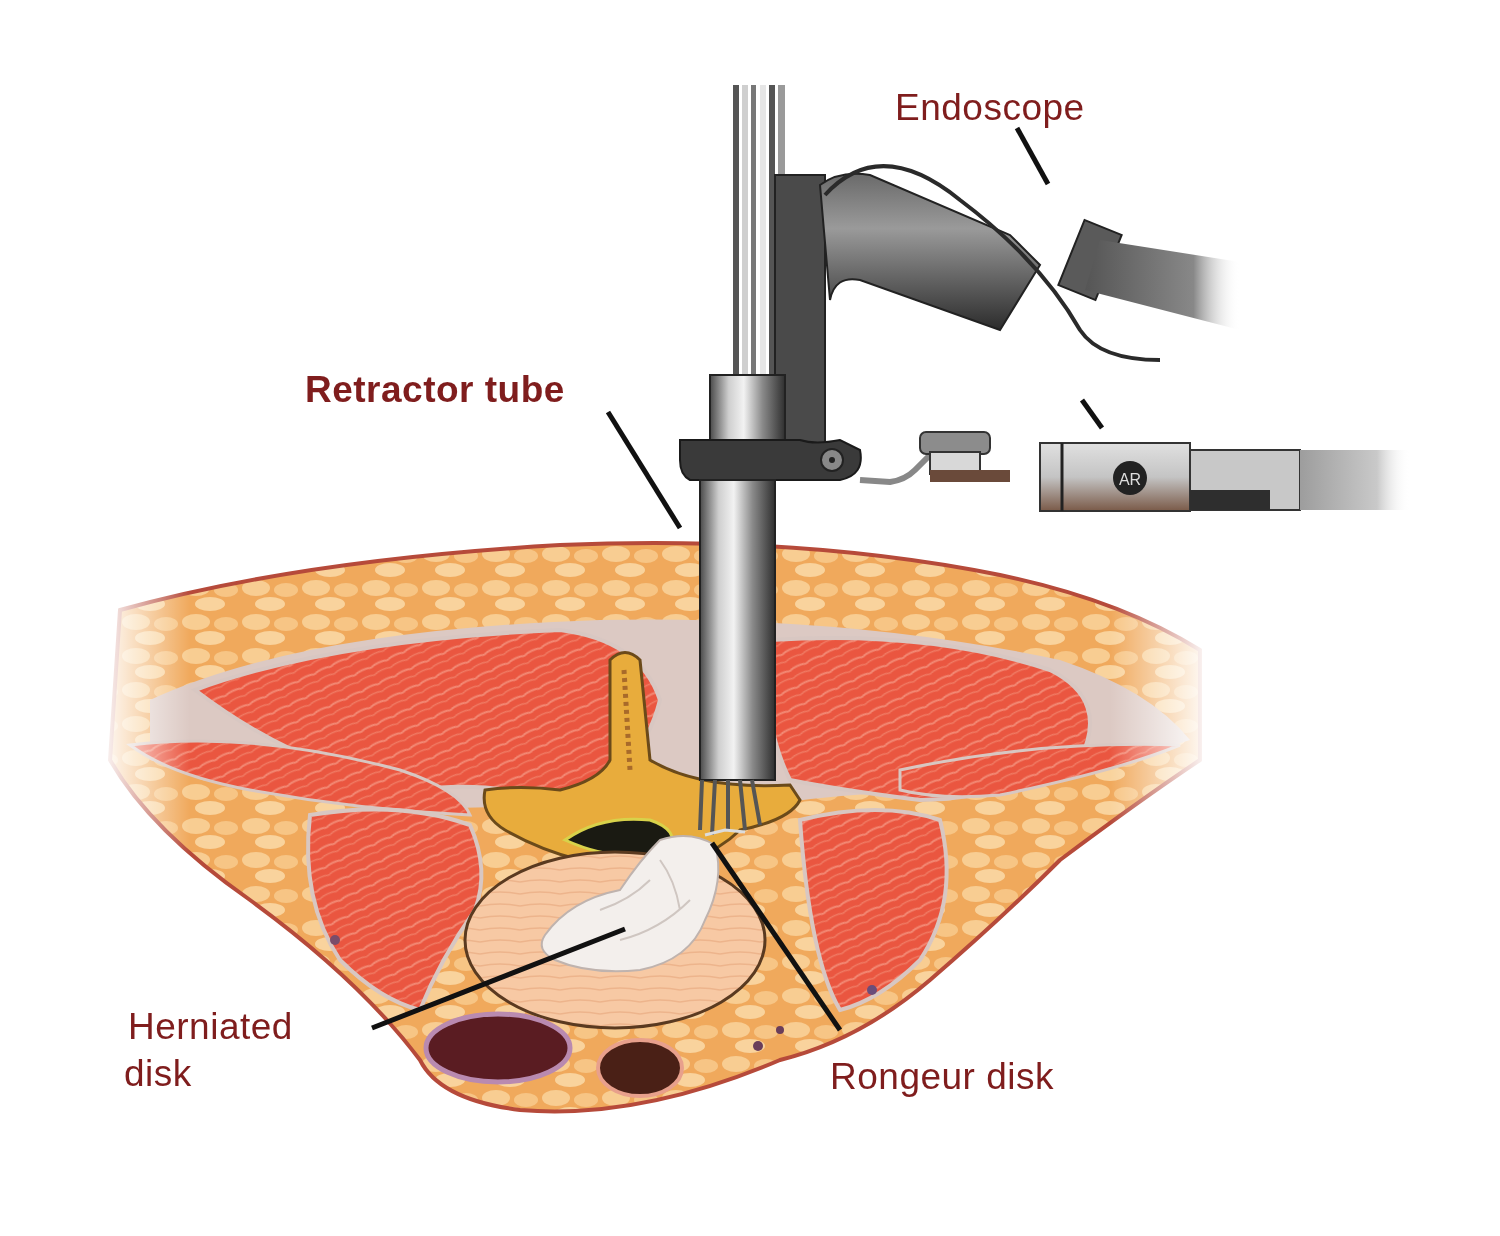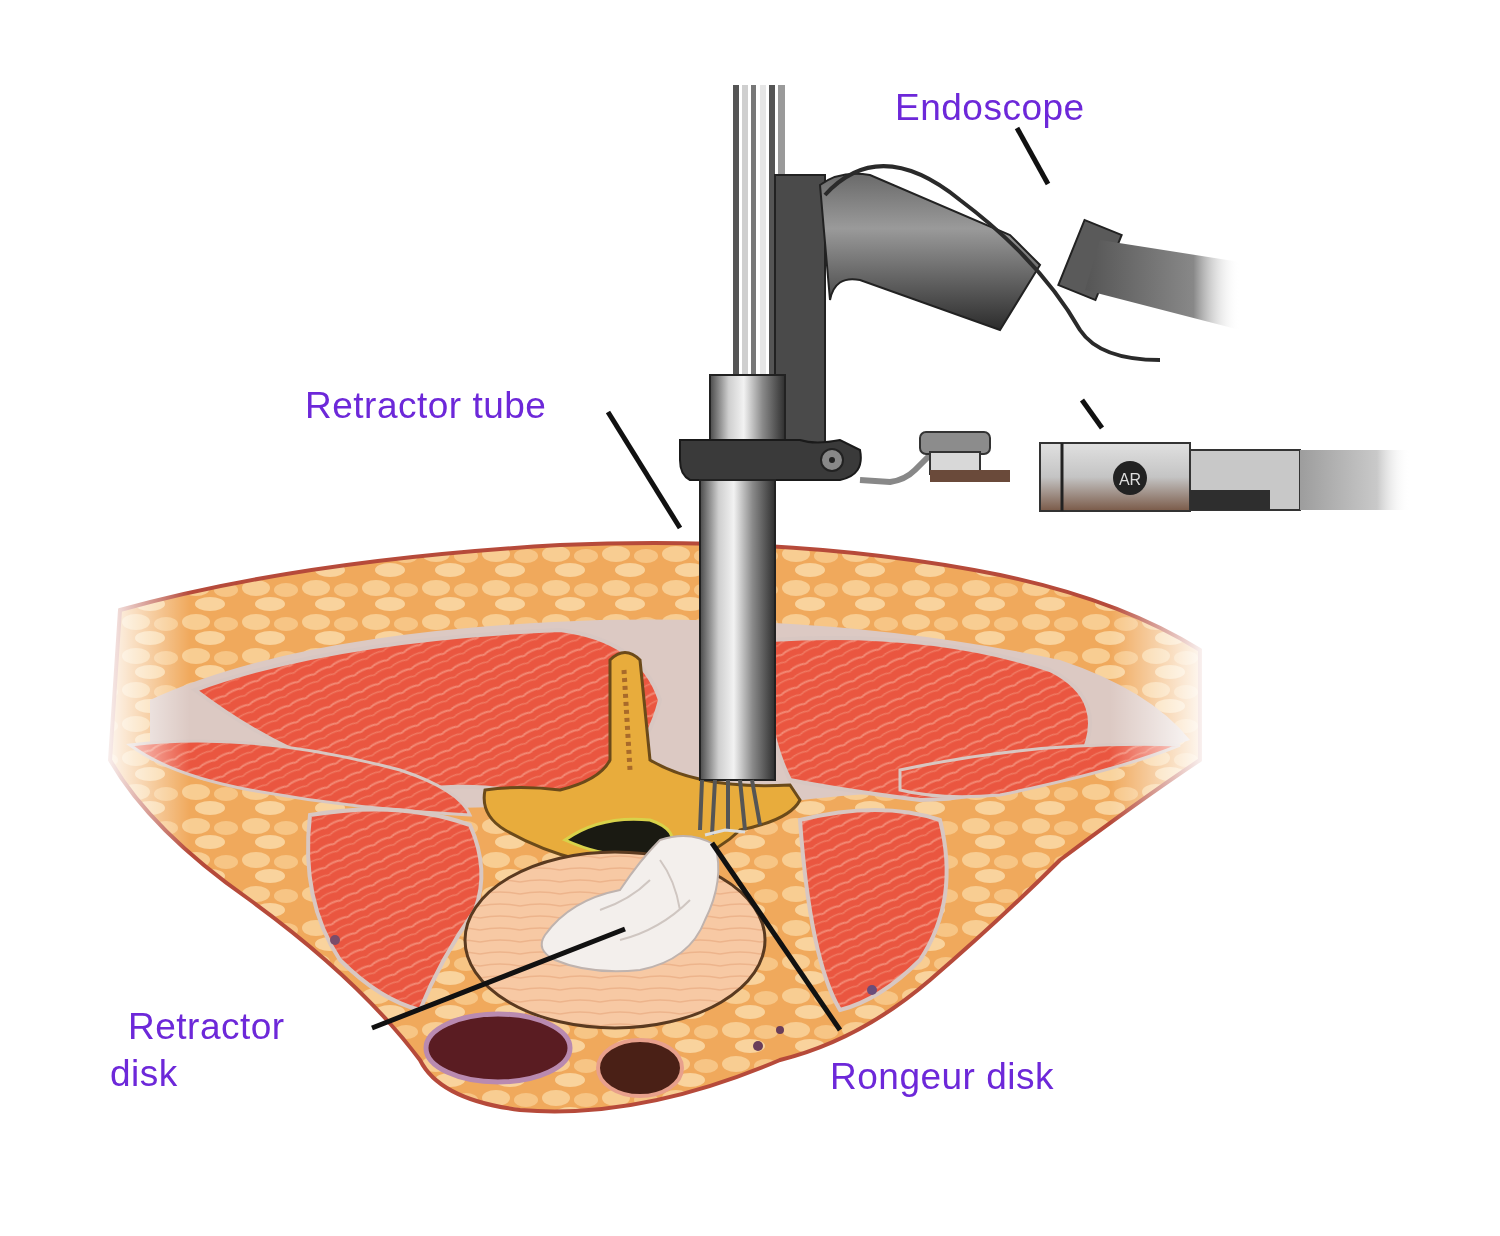--- a/index.html
+++ b/index.html
@@ -1,19 +1,19 @@
 <!DOCTYPE html>
 <html><head>
 <meta charset="utf-8">
 <style>
   html, body { margin:0; padding:0; background:#ffffff; }
   body { width:1500px; height:1236px; position:relative; overflow:hidden; font-family:"Liberation Sans", sans-serif; }
   #stage { position:absolute; left:0; top:0; width:1500px; height:1236px; }
   svg#illus { position:absolute; left:0; top:0; }
-  .label { position:absolute; color:#6d28d9; font-family:"Liberation Sans", sans-serif; font-size:37px; letter-spacing:0.5px; line-height:1.2; white-space:nowrap; }
+  .label { position:absolute; color:#7f1d1d; font-family:"Liberation Sans", sans-serif; font-size:37px; letter-spacing:0.5px; line-height:1.2; white-space:nowrap; }
 </style>
 </head>
 <body>
 
 <div id="stage">
 
   <svg id="illus" width="1500" height="1236" viewBox="0 0 1500 1236">
     <defs>
       <linearGradient id="tubeGrad" x1="0" x2="1" y1="0" y2="0">
         <stop offset="0" stop-color="#4a4a4a"></stop>
@@ -158,18 +158,18 @@
     <g stroke="#111" stroke-width="5" fill="none">
       <line x1="1017" y1="128" x2="1048" y2="184"></line>
       <line x1="1082" y1="400" x2="1102" y2="428"></line>
       <line x1="608" y1="412" x2="680" y2="528"></line>
       <line x1="372" y1="1028" x2="625" y2="929"></line>
       <line x1="712" y1="843" x2="840" y2="1030"></line>
     </g>
   </svg>
 
   <div class="label" style="left:895px; top:86px;">Endoscope</div>
-  <div class="label" style="left:305px; top:384px;">Retractor tube</div>
-  <div class="label" style="left:128px; top:1005px;">Retractor</div>
-  <div class="label" style="left:110px; top:1052px;">disk</div>
+  <div class="label" style="left:305px; top:368px;font-weight:bold;">Retractor tube</div>
+  <div class="label" style="left:128px; top:1005px;">Herniated</div>
+  <div class="label" style="left:124px; top:1052px;">disk</div>
   <div class="label" style="left:830px; top:1055px;">Rongeur disk</div>
 
 </div>
 
 </body></html>

